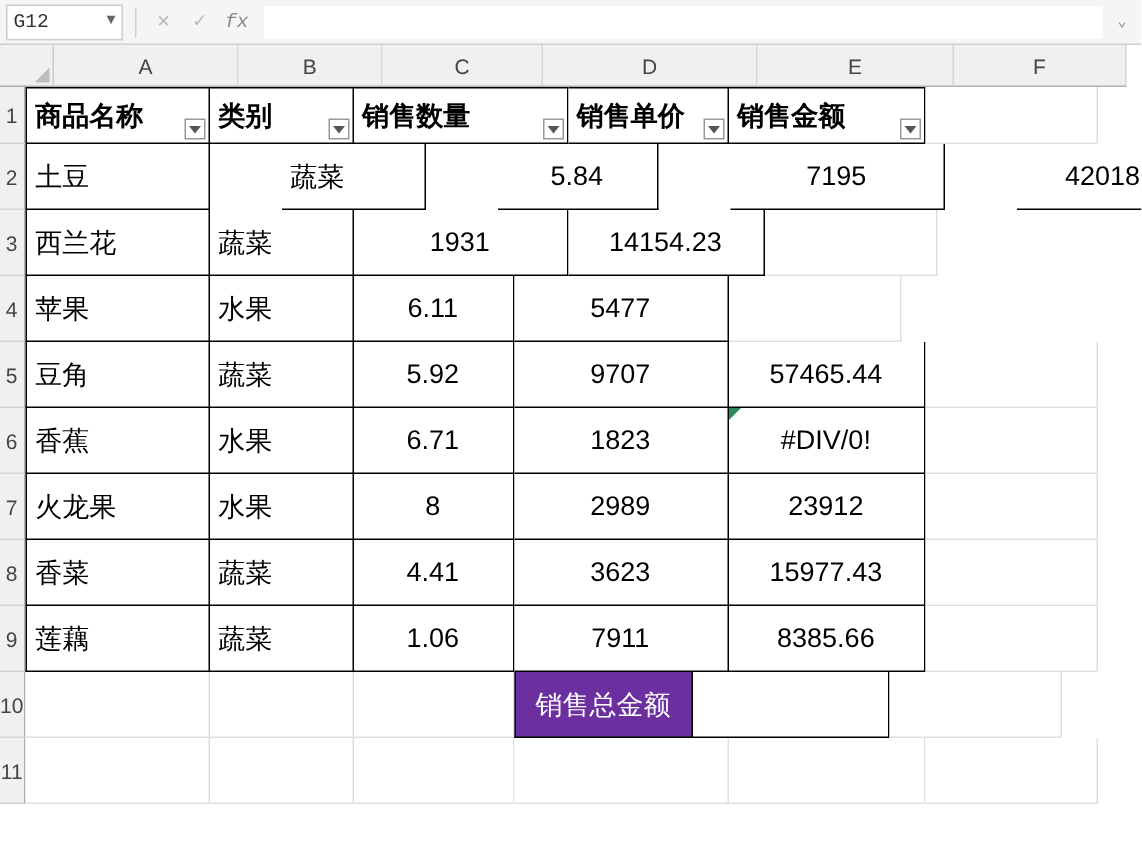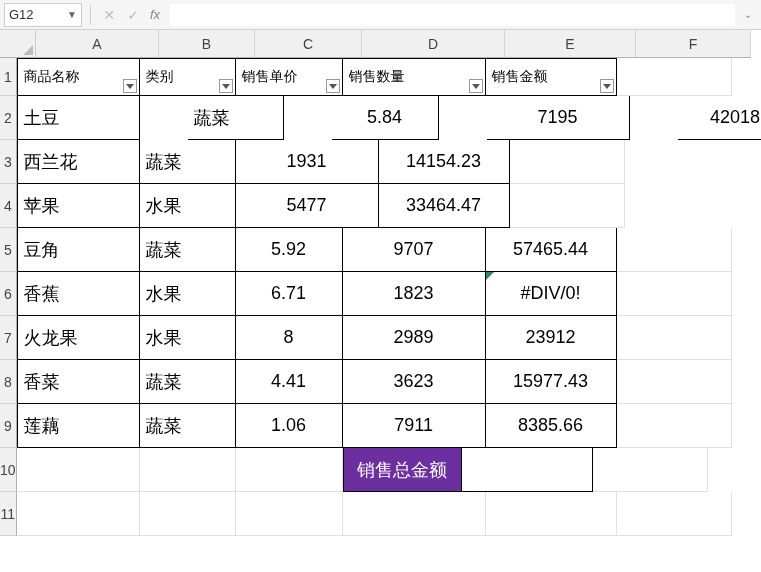--- a/index.html
+++ b/index.html
@@ -1,18 +1,18 @@
 <!DOCTYPE html>
 <html><head>
 <meta charset="utf-8">
 <style>
   * { box-sizing: border-box; margin: 0; padding: 0; }
   body { font-family: "Microsoft YaHei", Arial, sans-serif; font-size: 14px; background: #fff; color: #000; width: 761px; height: 572px; overflow: hidden; display: flex; flex-direction: column; }
 
-  .name-box-bar { display: flex; align-items: center; height: 30px; border-bottom: 1px solid #d0d0d0; background: #f5f5f5; padding: 2px 4px; gap: 4px; }
+  .name-box-bar { display: flex; align-items: center; height: 30px; border-bottom: 1px solid #d0d0d0; background: #f5f5f5; padding: 2px 4px; gap: 4px; font-family: Liberation Mono, monospace; }
   .name-box { width: 78px; height: 24px; background: #fff; border: 1px solid #ccc; display: flex; align-items: center; padding: 0 4px; font-size: 13px; color: #333; }
   .name-box .dd { margin-left: auto; color: #666; font-size: 10px; }
   .vsep { width: 1px; height: 20px; background: #d0d0d0; margin: 0 4px; }
   .fx-btn { width: 20px; height: 20px; display: flex; align-items: center; justify-content: center; color: #a0a0a0; font-size: 14px; }
   .fx-btn.cancel { color: #bbb; }
   .fx-btn.confirm { color: #bbb; }
   .fx-label { font-style: italic; color: #888; font-size: 13px; padding: 0 6px 0 3px; }
   .formula-input { flex: 1; height: 22px; border: none; background: #fff; font-size: 13px; }
   .expand { width: 18px; color: #888; font-size: 10px; text-align:center;}
 
@@ -28,21 +28,21 @@
   .cells { position: relative; }
   .row { display: flex; }
   .cell { border-right: 1px solid #e0e0e0; border-bottom: 1px solid #e0e0e0; display: flex; align-items: center; padding: 0 6px; font-size: 18px; position:relative; background:#fff; }
   .cell.center { justify-content: center; }
   .cell.left { justify-content: flex-start; }
   .b-r { border-right: 1px solid #000 !important; }
   .b-b { border-bottom: 1px solid #000 !important; }
   .b-l { border-left: 1px solid #000 !important; }
   .b-t { border-top: 1px solid #000 !important; }
 
-  .hdr-cell { font-weight: 400; font-size: 14px; position:relative; }
+  .hdr-cell { font-weight: 700; font-size: 18px; position:relative; }
   .filter-btn { position:absolute; right:2px; bottom:2px; width:14px; height:14px; border:1px solid #999; background:#fff; display:flex; align-items:center; justify-content:center; }
   .filter-btn::after{ content:""; width:0; height:0; border-left:4px solid transparent; border-right:4px solid transparent; border-top:5px solid #555; }
 
   .purple { background:#6b2fa0; color:#fff; justify-content:center; }
   .err-tri { position:absolute; left:0; top:0; width:0; height:0; border-top:8px solid #2e8b57; border-right:8px solid transparent; }
 
   .top-area { display:flex; flex-direction:column; }
   .header-row { display:flex; }
 </style>
 </head>
@@ -86,22 +86,22 @@
       <div class="row-h" style="height: 44px;">7</div>
       <div class="row-h" style="height: 44px;">8</div>
       <div class="row-h" style="height: 44px;">9</div>
       <div class="row-h" style="height: 44px;">10</div>
       <div class="row-h" style="height: 44px;">11</div>
     </div>
   <div class="cells" id="cells">
       <div class="row" style="height: 38px;">
         <div class="cell left hdr-cell b-t b-b b-r b-l" style="width: 123px; height: 38px;">商品名称<div class="filter-btn"></div></div>
         <div class="cell left hdr-cell b-t b-b b-r" style="width: 96px; height: 38px;">类别<div class="filter-btn"></div></div>
+        <div class="cell left hdr-cell b-t b-b b-r" style="width: 143px; height: 38px;">销售数量<div class="filter-btn"></div></div>
         <div class="cell left hdr-cell b-t b-b b-r" style="width: 107px; height: 38px;">销售单价<div class="filter-btn"></div></div>
-        <div class="cell left hdr-cell b-t b-b b-r" style="width: 143px; height: 38px;">销售数量<div class="filter-btn"></div></div>
         <div class="cell left hdr-cell b-t b-b b-r" style="width: 131px; height: 38px;">销售金额<div class="filter-btn"></div></div>
         <div class="cell left" style="width: 115px; height: 38px;"></div>
       </div>
       <div class="row" style="height: 44px; gap: 48px;">
         <div class="cell left b-b b-r b-l" style="width: 123px; height: 44px;">土豆</div>
         <div class="cell left b-b b-r" style="width: 96px; height: 44px;">蔬菜</div>
         <div class="cell center b-b b-r" style="width: 107px; height: 44px;">5.84</div>
         <div class="cell center b-b b-r" style="width: 143px; height: 44px;">7195</div>
         <div class="cell center b-b b-r" style="width: 131px; height: 44px;">42018.8</div>
         <div class="cell left" style="width: 115px; height: 44px;"></div>
@@ -109,22 +109,22 @@
       <div class="row" style="height: 44px;">
         <div class="cell left b-b b-r b-l" style="width: 123px; height: 44px;">西兰花</div>
         <div class="cell left b-b b-r" style="width: 96px; height: 44px;">蔬菜</div>
         <div class="cell center b-b b-r" style="width: 143px; height: 44px;">1931</div>
         <div class="cell center b-b b-r" style="width: 131px; height: 44px;">14154.23</div>
         <div class="cell left" style="width: 115px; height: 44px;"></div>
       </div>
       <div class="row" style="height: 44px;">
         <div class="cell left b-b b-r b-l" style="width: 123px; height: 44px;">苹果</div>
         <div class="cell left b-b b-r" style="width: 96px; height: 44px;">水果</div>
+        <div class="cell center b-b b-r" style="width: 107px; height: 44px;">6.11</div>
         <div class="cell center b-b b-r" style="width: 143px; height: 44px;">5477</div>
-        <div class="cell center b-b b-r" style="width: 131px; height: 44px;">33464.47</div>
         <div class="cell left" style="width: 115px; height: 44px;"></div>
       </div>
       <div class="row" style="height: 44px;">
         <div class="cell left b-b b-r b-l" style="width: 123px; height: 44px;">豆角</div>
         <div class="cell left b-b b-r" style="width: 96px; height: 44px;">蔬菜</div>
         <div class="cell center b-b b-r" style="width: 107px; height: 44px;">5.92</div>
         <div class="cell center b-b b-r" style="width: 143px; height: 44px;">9707</div>
         <div class="cell center b-b b-r" style="width: 131px; height: 44px;">57465.44</div>
         <div class="cell left" style="width: 115px; height: 44px;"></div>
       </div>

